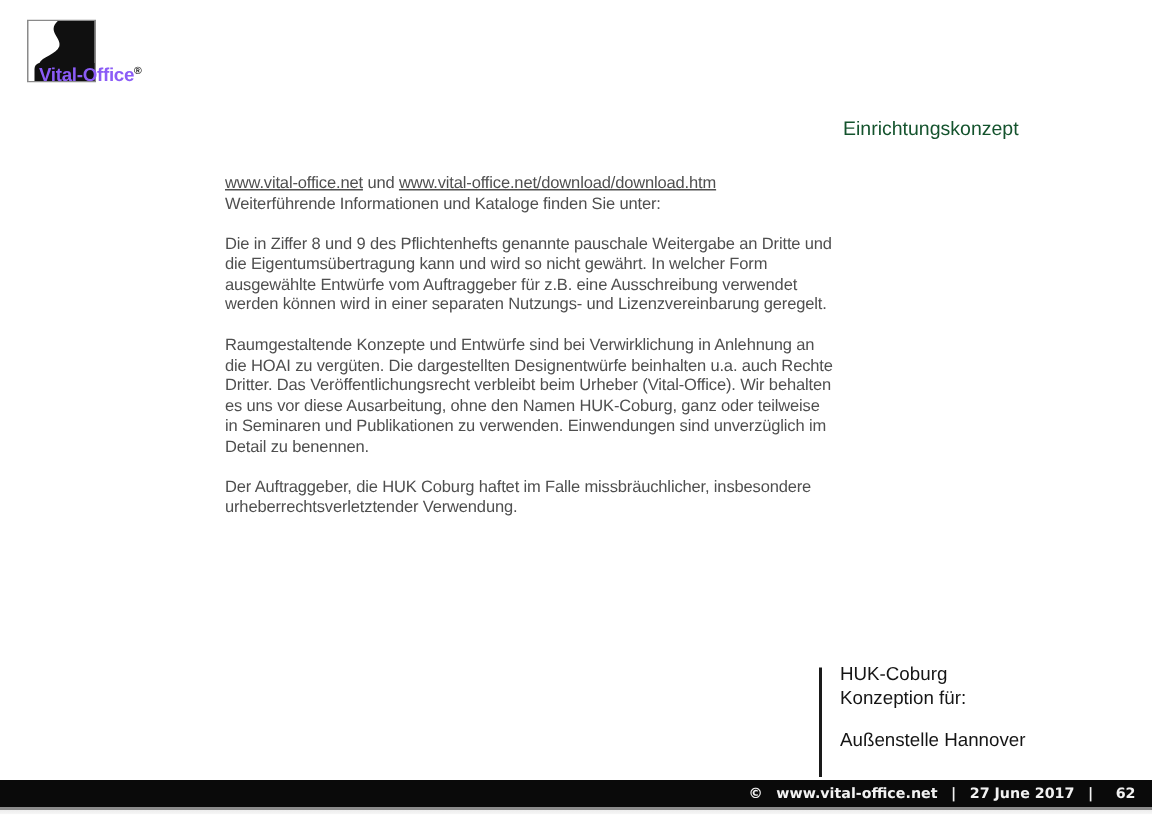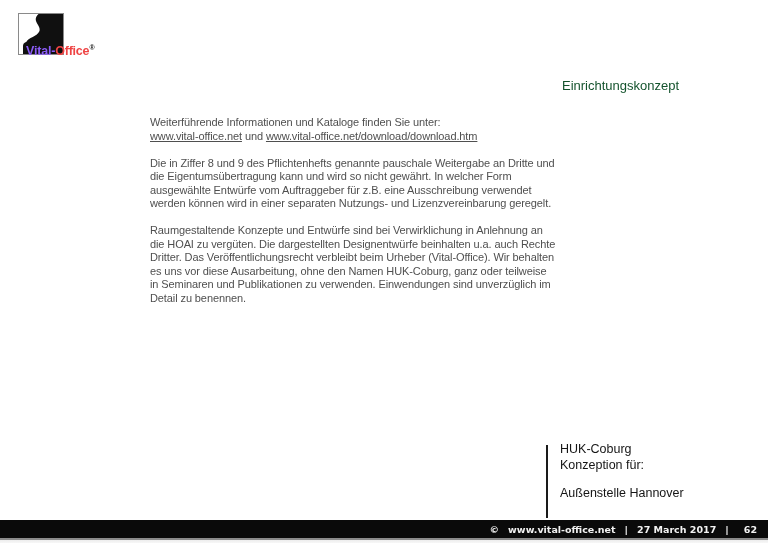--- a/index.html
+++ b/index.html
@@ -14,21 +14,21 @@
 
   
   .logo { position: absolute; left: 18px; top: 13px; width: 130px; height: 48px; }
   .logo svg { position: absolute; left: 0; top: 0; display: block; }
   .logo-text {
     position: absolute; left: 8px; top: 28px;
     font-weight: bold; font-size: 12.5px; letter-spacing: -0.2px;
     white-space: nowrap; line-height: 14px;
   }
   .lt-white { color: #8b5cf6; }
-  .lt-dark  { color: #ef4444; text-align: right; }
+  .lt-dark  { color: #8b5cf6; text-align: right; }
   .logo-text sup { font-size: 7px; color: #151515; }
 
   
   .doc-type {
     position: absolute; left: 562px; top: 78px;
     font-size: 13px; color: #14532d;
   }
 
   
   .content {
@@ -77,41 +77,42 @@
       <path d="M 20.5 1 C 13 8, 23.5 12.5, 21.5 18 C 19.5 23.5, 10 24.5, 8 29.5 C 6.5 33.5, 9 38, 13 39.5 L 13 41 L 45 41 L 45 1 Z" fill="#101010"></path>
       <path d="M 8 29 Q 5 30 5 33 L 5 41 L 45 41 L 45 29 Z" fill="#101010"></path>
     </svg>
     <div class="logo-text"><span class="lt-white">Vital-</span><span class="lt-dark">Office</span><sup>®</sup></div>
   </div>
 
   <div class="doc-type">Einrichtungskonzept</div>
 
   <div class="content">
     <p class="para">
-      <span class="line">Weiterführende Informationen und Kataloge finden Sie unter:</span>
       <span class="line">
         <a class="link">www.vital-office.net</a>
         <span>und</span>
         <a class="link">www.vital-office.net/download/download.htm</a>
       </span>
+      <span class="line">Weiterführende Informationen und Kataloge finden Sie unter:</span>
     </p>
     <p class="para">Die in Ziffer 8 und 9 des Pflichtenhefts genannte pauschale Weitergabe an Dritte und die Eigentumsübertragung kann und wird so nicht gewährt. In welcher Form ausgewählte Entwürfe vom Auftraggeber für z.B. eine Ausschreibung verwendet werden können wird in einer separaten Nutzungs- und Lizenzvereinbarung geregelt.</p>
     <p class="para">Raumgestaltende Konzepte und Entwürfe sind bei Verwirklichung in Anlehnung an die HOAI zu vergüten. Die dargestellten Designentwürfe beinhalten u.a. auch Rechte Dritter. Das Veröffentlichungsrecht verbleibt beim Urheber (Vital-Office). Wir behalten es uns vor diese Ausarbeitung, ohne den Namen HUK-Coburg, ganz oder teilweise in Seminaren und Publikationen zu verwenden. Einwendungen sind unverzüglich im Detail zu benennen.</p>
+    <p class="para">Der Auftraggeber, die HUK Coburg haftet im Falle missbräuchlicher, insbesondere urheberrechtsverletztender Verwendung.</p>
   </div>
 
   <div class="concept-rule"></div>
   <div class="concept-text">
     <div>HUK-Coburg</div>
     <div>Konzeption für:</div>
     <div class="concept-branch">Außenstelle Hannover</div>
   </div>
 
   <div class="footer">
     <span>©</span>
     <span>www.vital-office.net</span>
     <span class="sep">|</span>
-    <span>27 March 2017</span>
+    <span>27 June 2017</span>
     <span class="sep">|</span>
     <span class="page-num">62</span>
   </div>
   <div class="bottom-edge"></div>
 
 </div>
 
 </body></html>

